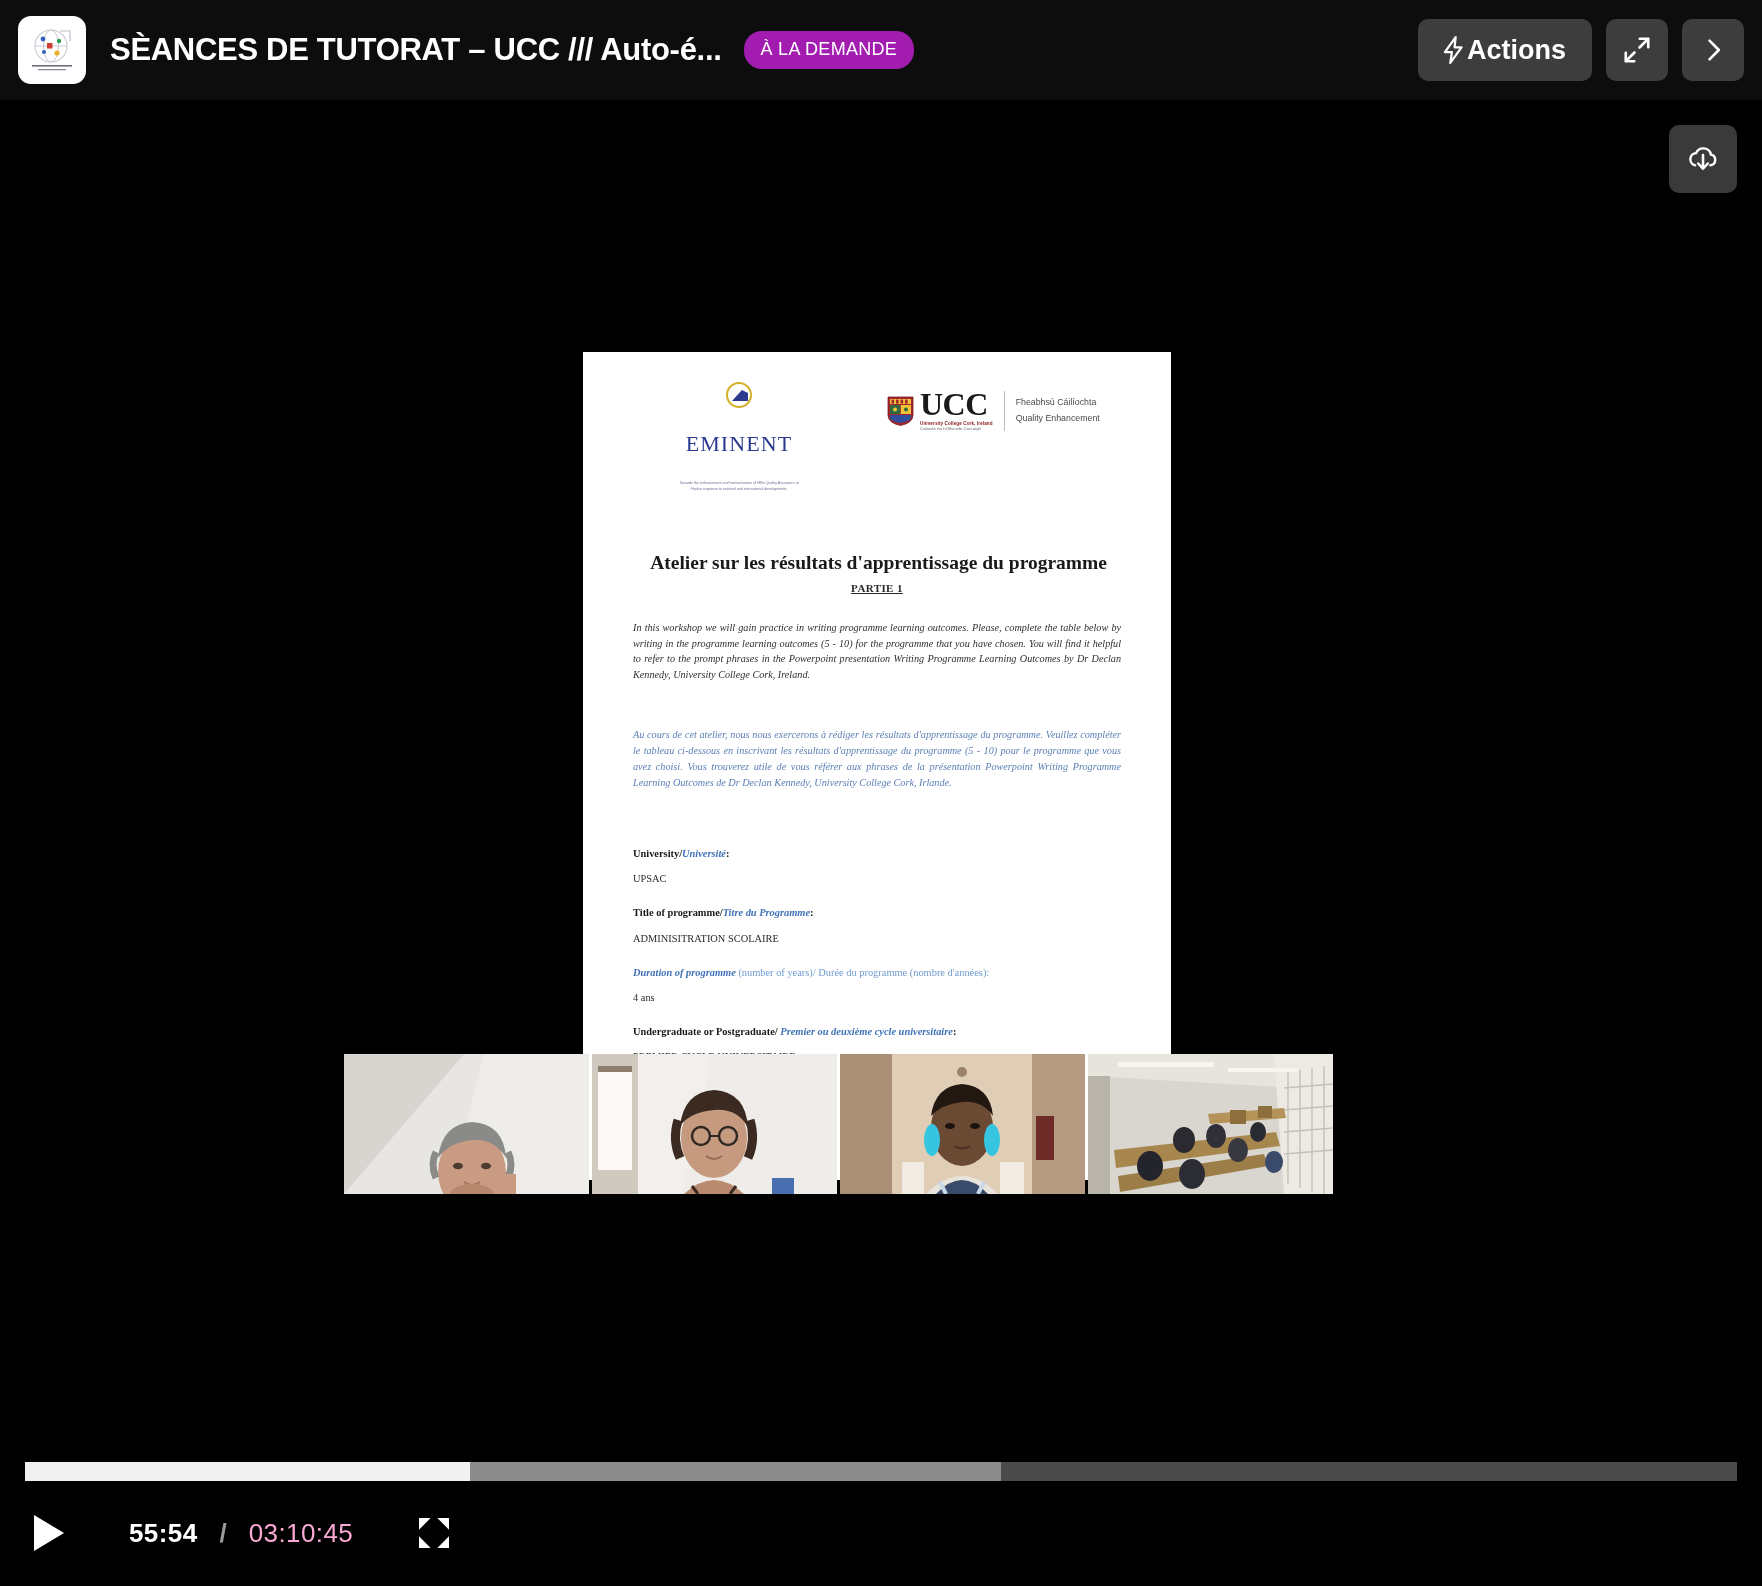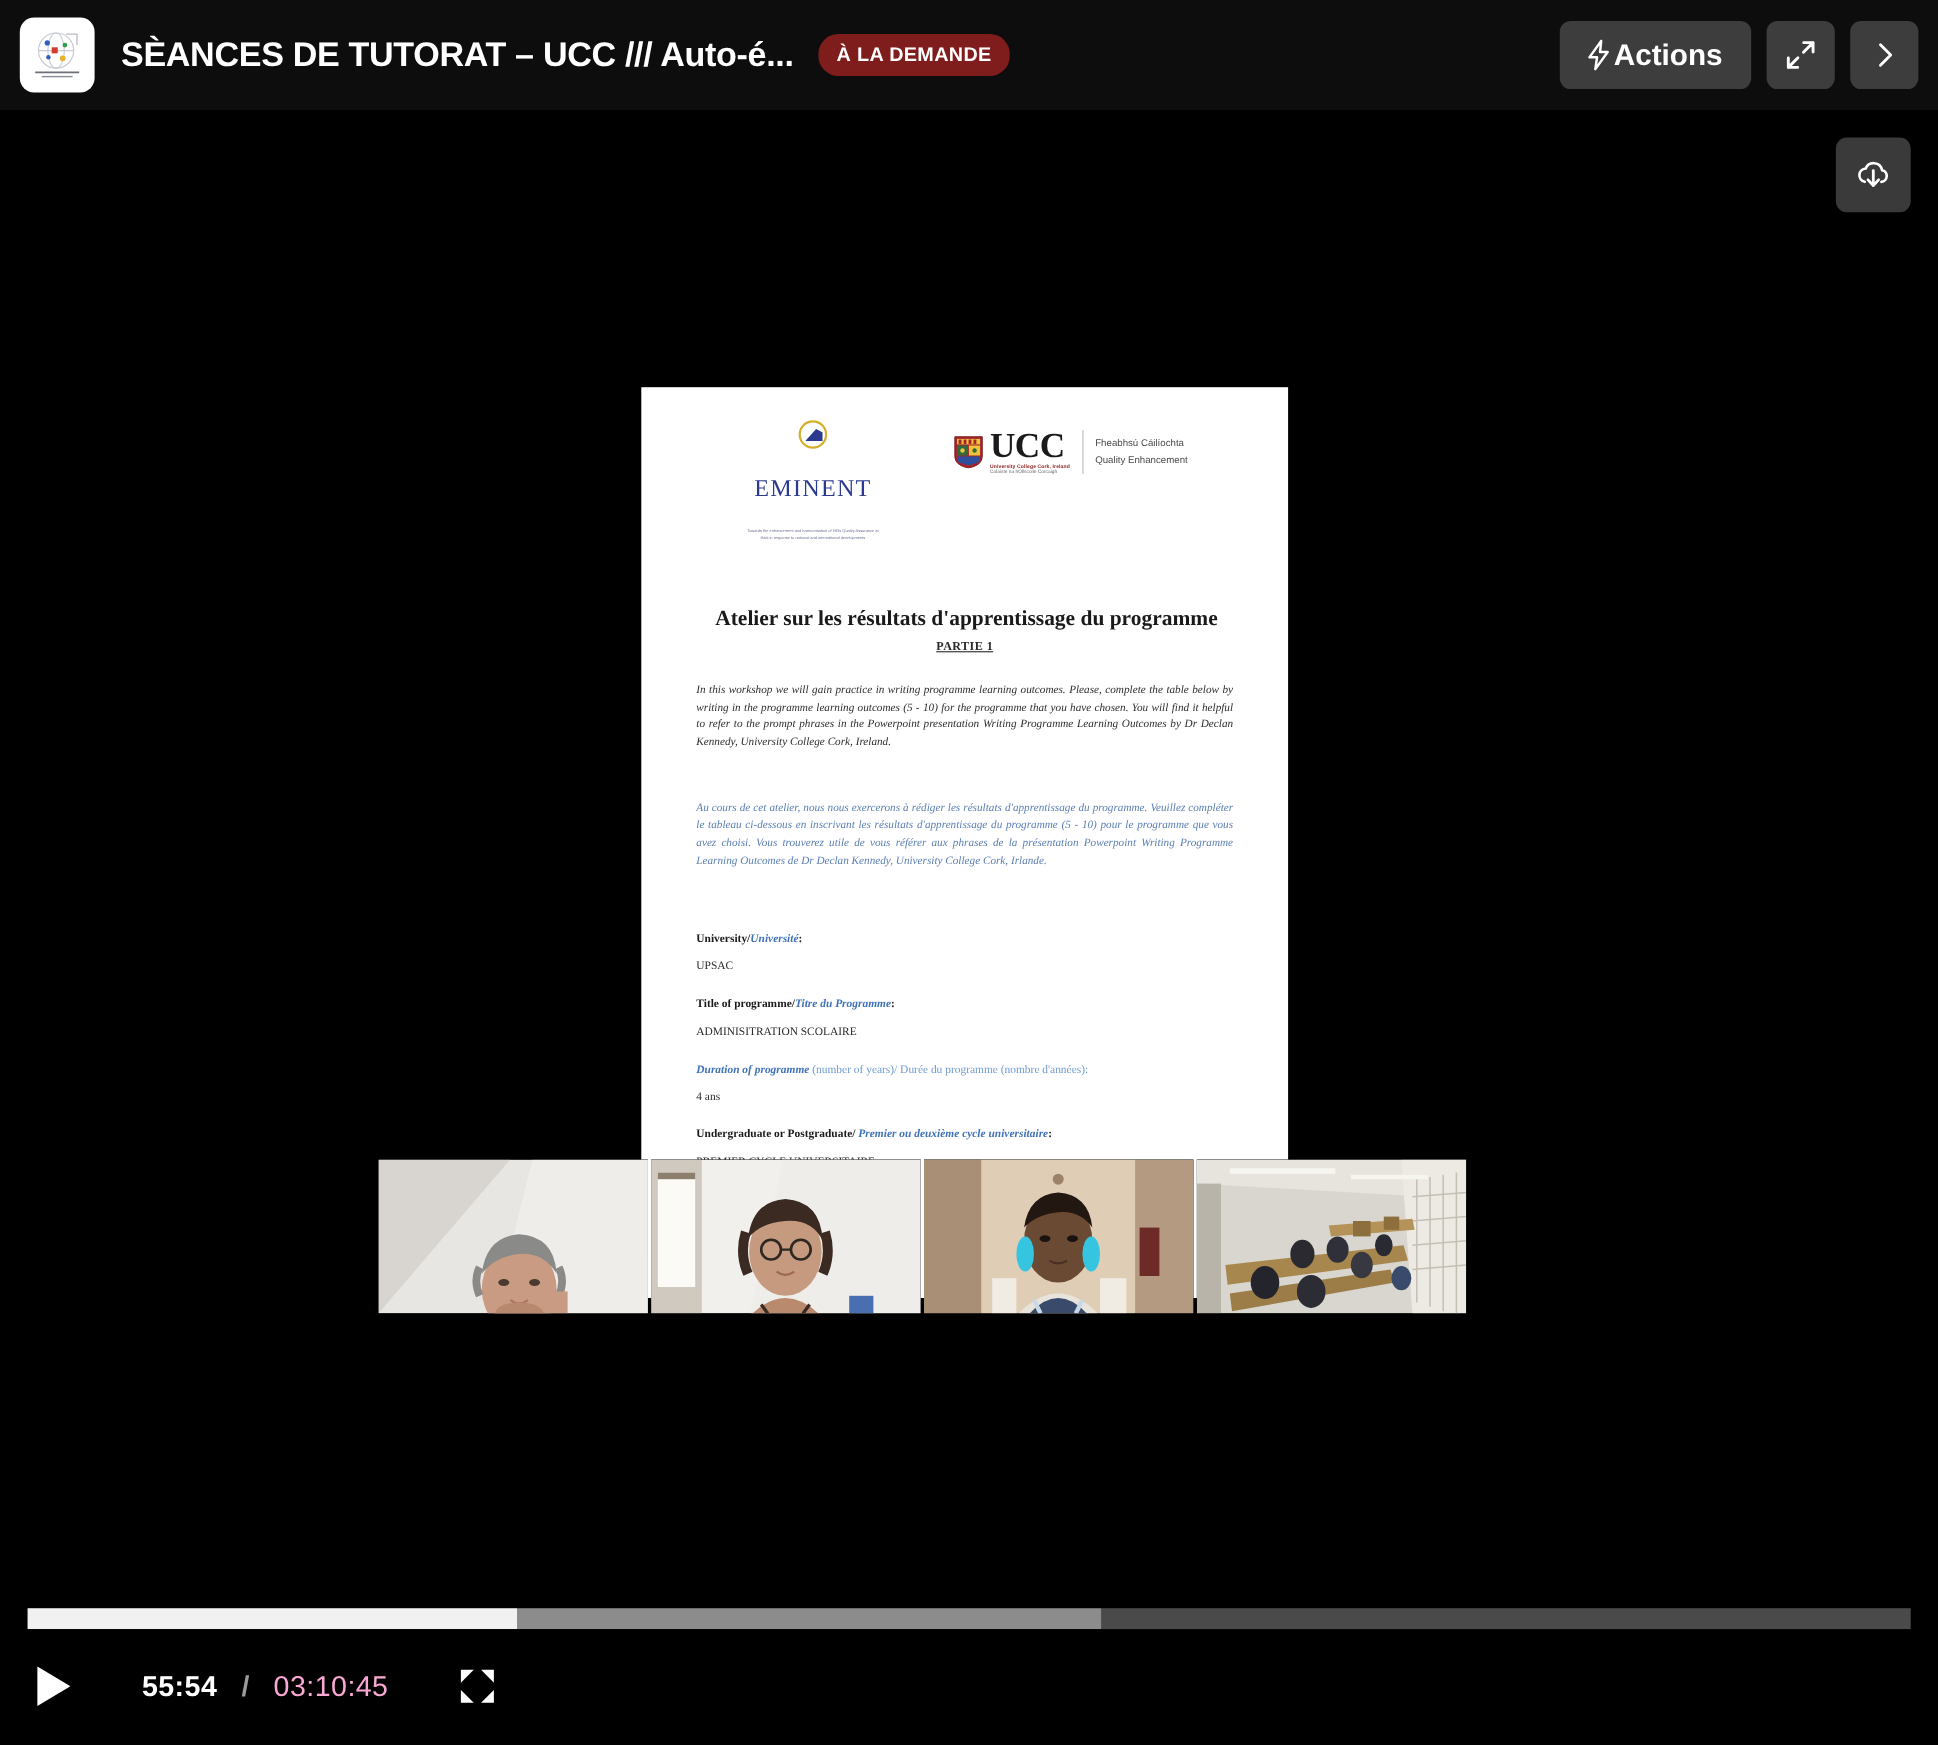--- a/index.html
+++ b/index.html
@@ -48,24 +48,24 @@
     color: #ffffff;
     font-size: 31px;
     font-weight: bold;
     letter-spacing: -0.3px;
     white-space: nowrap;
     flex: 0 0 auto;
   }
 
   .badge-ondemand {
     margin-left: 22px;
-    background: #7f1d1d;
+    background: #a21caf;
     color: #ffffff;
     font-size: 18px;
-    font-weight: bold;
+    font-weight: normal;
     letter-spacing: 0.3px;
     padding: 8px 17px 9px;
     border-radius: 18px;
     white-space: nowrap;
     flex: 0 0 auto;
   }
 
   .header-spacer { flex: 1 1 auto; }
 
   .hdr-btn {
@@ -169,21 +169,21 @@
     color: #6b6f96;
     text-align: center;
     line-height: 1.55;
     margin-top: 2px;
     width: 122px;
   }
 
   .ucc-block {
     display: flex;
     align-items: center;
-    margin-left: 64px;
+    margin-left: 84px;
     padding-top: 8px;
   }
   .ucc-crest {
     width: 27px;
     height: 30px;
     margin-right: 6px;
     flex: 0 0 auto;
   }
   .ucc-letters-wrap { display: flex; flex-direction: column; }
   .ucc-letters {

